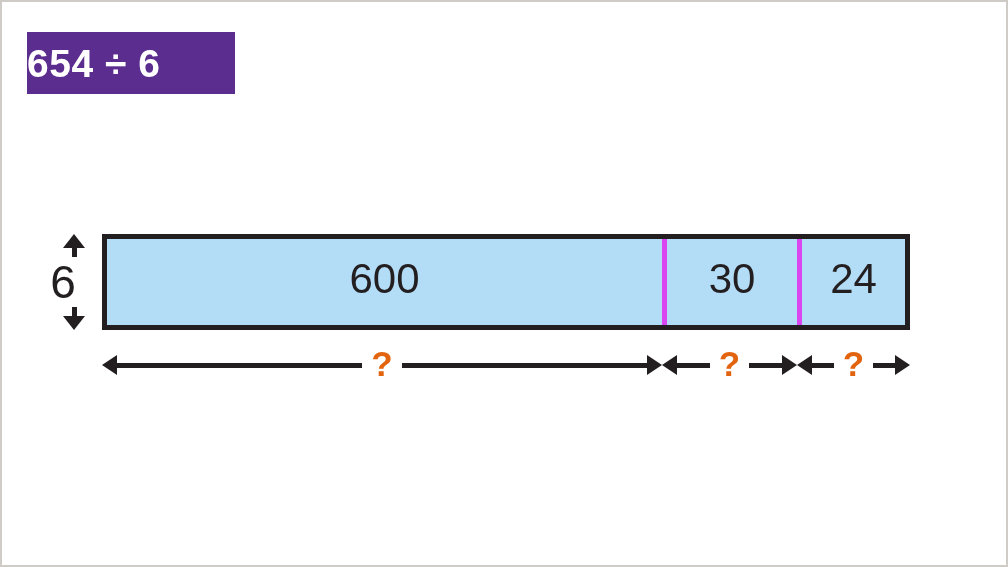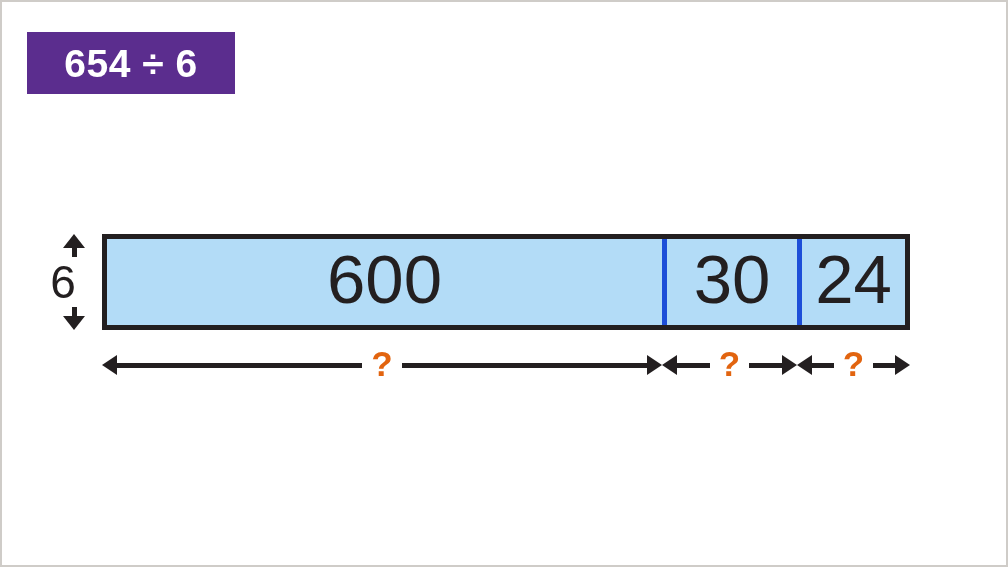--- a/index.html
+++ b/index.html
@@ -25,21 +25,21 @@
   
   .title-badge {
     position: absolute;
     left: 25px;
     top: 30px;
     width: 208px;
     height: 62px;
     background: #5b2d8e;
     display: flex;
     align-items: center;
-    justify-content: center;
+    justify-content: flex-start;
   }
   .title-badge .title-text {
     color: #ffffff;
     font-size: 39px;
     font-weight: bold;
     letter-spacing: 0.5px;
     line-height: 1;
     font-family: "Liberation Sans", sans-serif;
   }
 
@@ -64,27 +64,27 @@
   }
   .bar-seg {
     box-sizing: border-box;
     display: flex;
     align-items: center;
     justify-content: center;
     background: #b3dcf7;
     height: 100%;
   }
   .bar-seg + .bar-seg {
-    border-left: 5px solid #1d4ed8;
+    border-left: 5px solid #d946ef;
   }
   .seg-600 { width: 555px; }
   .seg-30  { width: 135px; }
   .seg-24  { width: 108px; align-items: center; }
   .seg-label {
-    font-size: 69px;
+    font-size: 42px;
     color: #231f20;
     line-height: 1;
     font-family: "Liberation Sans", sans-serif;
     position: relative;
     top: -3px;
   }
 
   
   .height-gauge {
     position: absolute;

